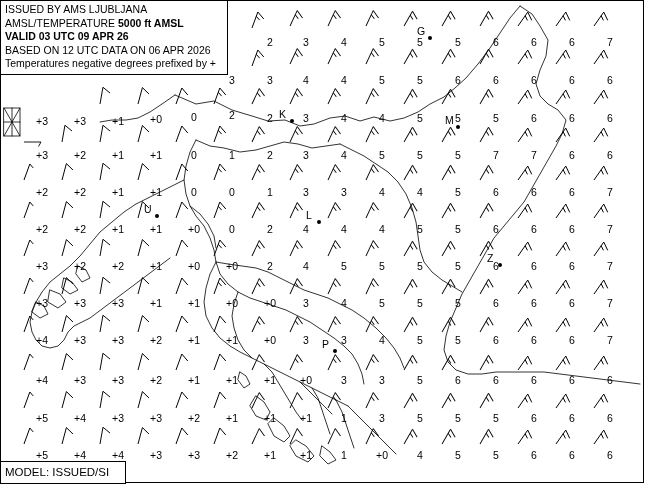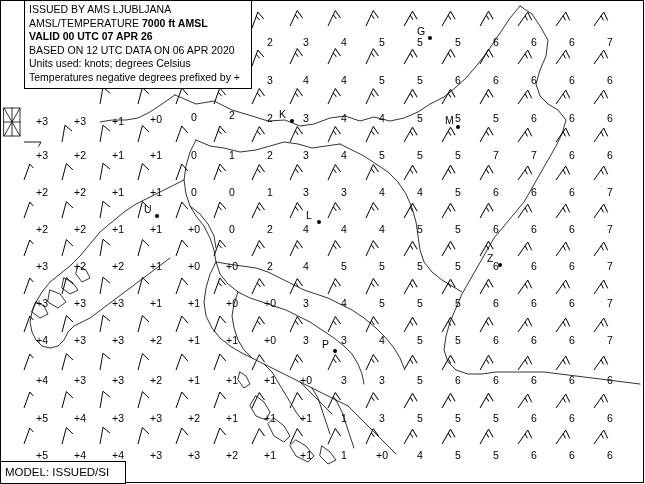--- a/index.html
+++ b/index.html
@@ -1,20 +1,20 @@
 <!DOCTYPE html>
 <html><head>
 <meta charset="utf-8">
 <style>
   html,body{margin:0;padding:0;background:#fff;}
   body{font-family:"Liberation Sans", sans-serif;}
   #page{position:relative;width:645px;height:484px;background:#fff;overflow:hidden;}
   #frame{position:absolute;left:0;top:0;width:644px;height:483px;border:1px solid #000;box-sizing:border-box;}
   .legend{position:absolute;left:0;top:0;background:#fff;border:1px solid #000;padding:2px 4px 3px 4px;box-sizing:border-box;}
-  #legend-top{left:0;top:0;width:228px;margin-left:24px;}
+  #legend-top{left:0;top:0;width:228px;}
   #legend-top div{font-size:10.5px;line-height:13.6px;color:#000;white-space:nowrap;}
   .b{font-weight:bold;}
   #legend-bottom{left:0;top:461px;width:126px;height:23px;display:flex;align-items:center;}
   #legend-bottom div{font-size:11.5px;color:#000;}
   #map{position:absolute;left:0;top:0;width:645px;height:484px;}
   .temp{position:absolute;font-size:10.5px;color:#000;white-space:nowrap;transform:translate(-50%,-50%);}
   .stn{position:absolute;transform:translate(-50%,-50%);}
   .stn .dot{position:absolute;left:-2px;top:-2px;width:4px;height:4px;background:#000;border-radius:50%;}
   .stn .lbl{position:absolute;left:-13px;top:-13px;font-size:10.5px;color:#000;}
 </style>
@@ -1121,24 +1121,23 @@
         <div class="lbl">Z</div>
       </div>
       <div class="stn" style="left: 335px; top: 351px;">
         <div class="dot"></div>
         <div class="lbl">P</div>
       </div>
     </div>
 
   <div class="legend" id="legend-top">
     <div>ISSUED BY AMS LJUBLJANA</div>
-    <div><span>AMSL/TEMPERATURE </span><span class="b">7000 ft AMSL</span></div>
-    <div class="b">VALID 00 UTC 07 APR 26</div>
-    <div>BASED ON 12 UTC DATA ON 06 APR 2020</div>
-    <div>Units used: knots; degrees Celsius</div>
+    <div><span>AMSL/TEMPERATURE </span><span class="b">5000 ft AMSL</span></div>
+    <div class="b">VALID 03 UTC 09 APR 26</div>
+    <div>BASED ON 12 UTC DATA ON 06 APR 2026</div>
     <div>Temperatures negative degrees prefixed by +</div>
   </div>
 
   <div class="legend" id="legend-bottom">
     <div>MODEL: ISSUED/SI</div>
   </div>
 
 </div>
 
 </body></html>

